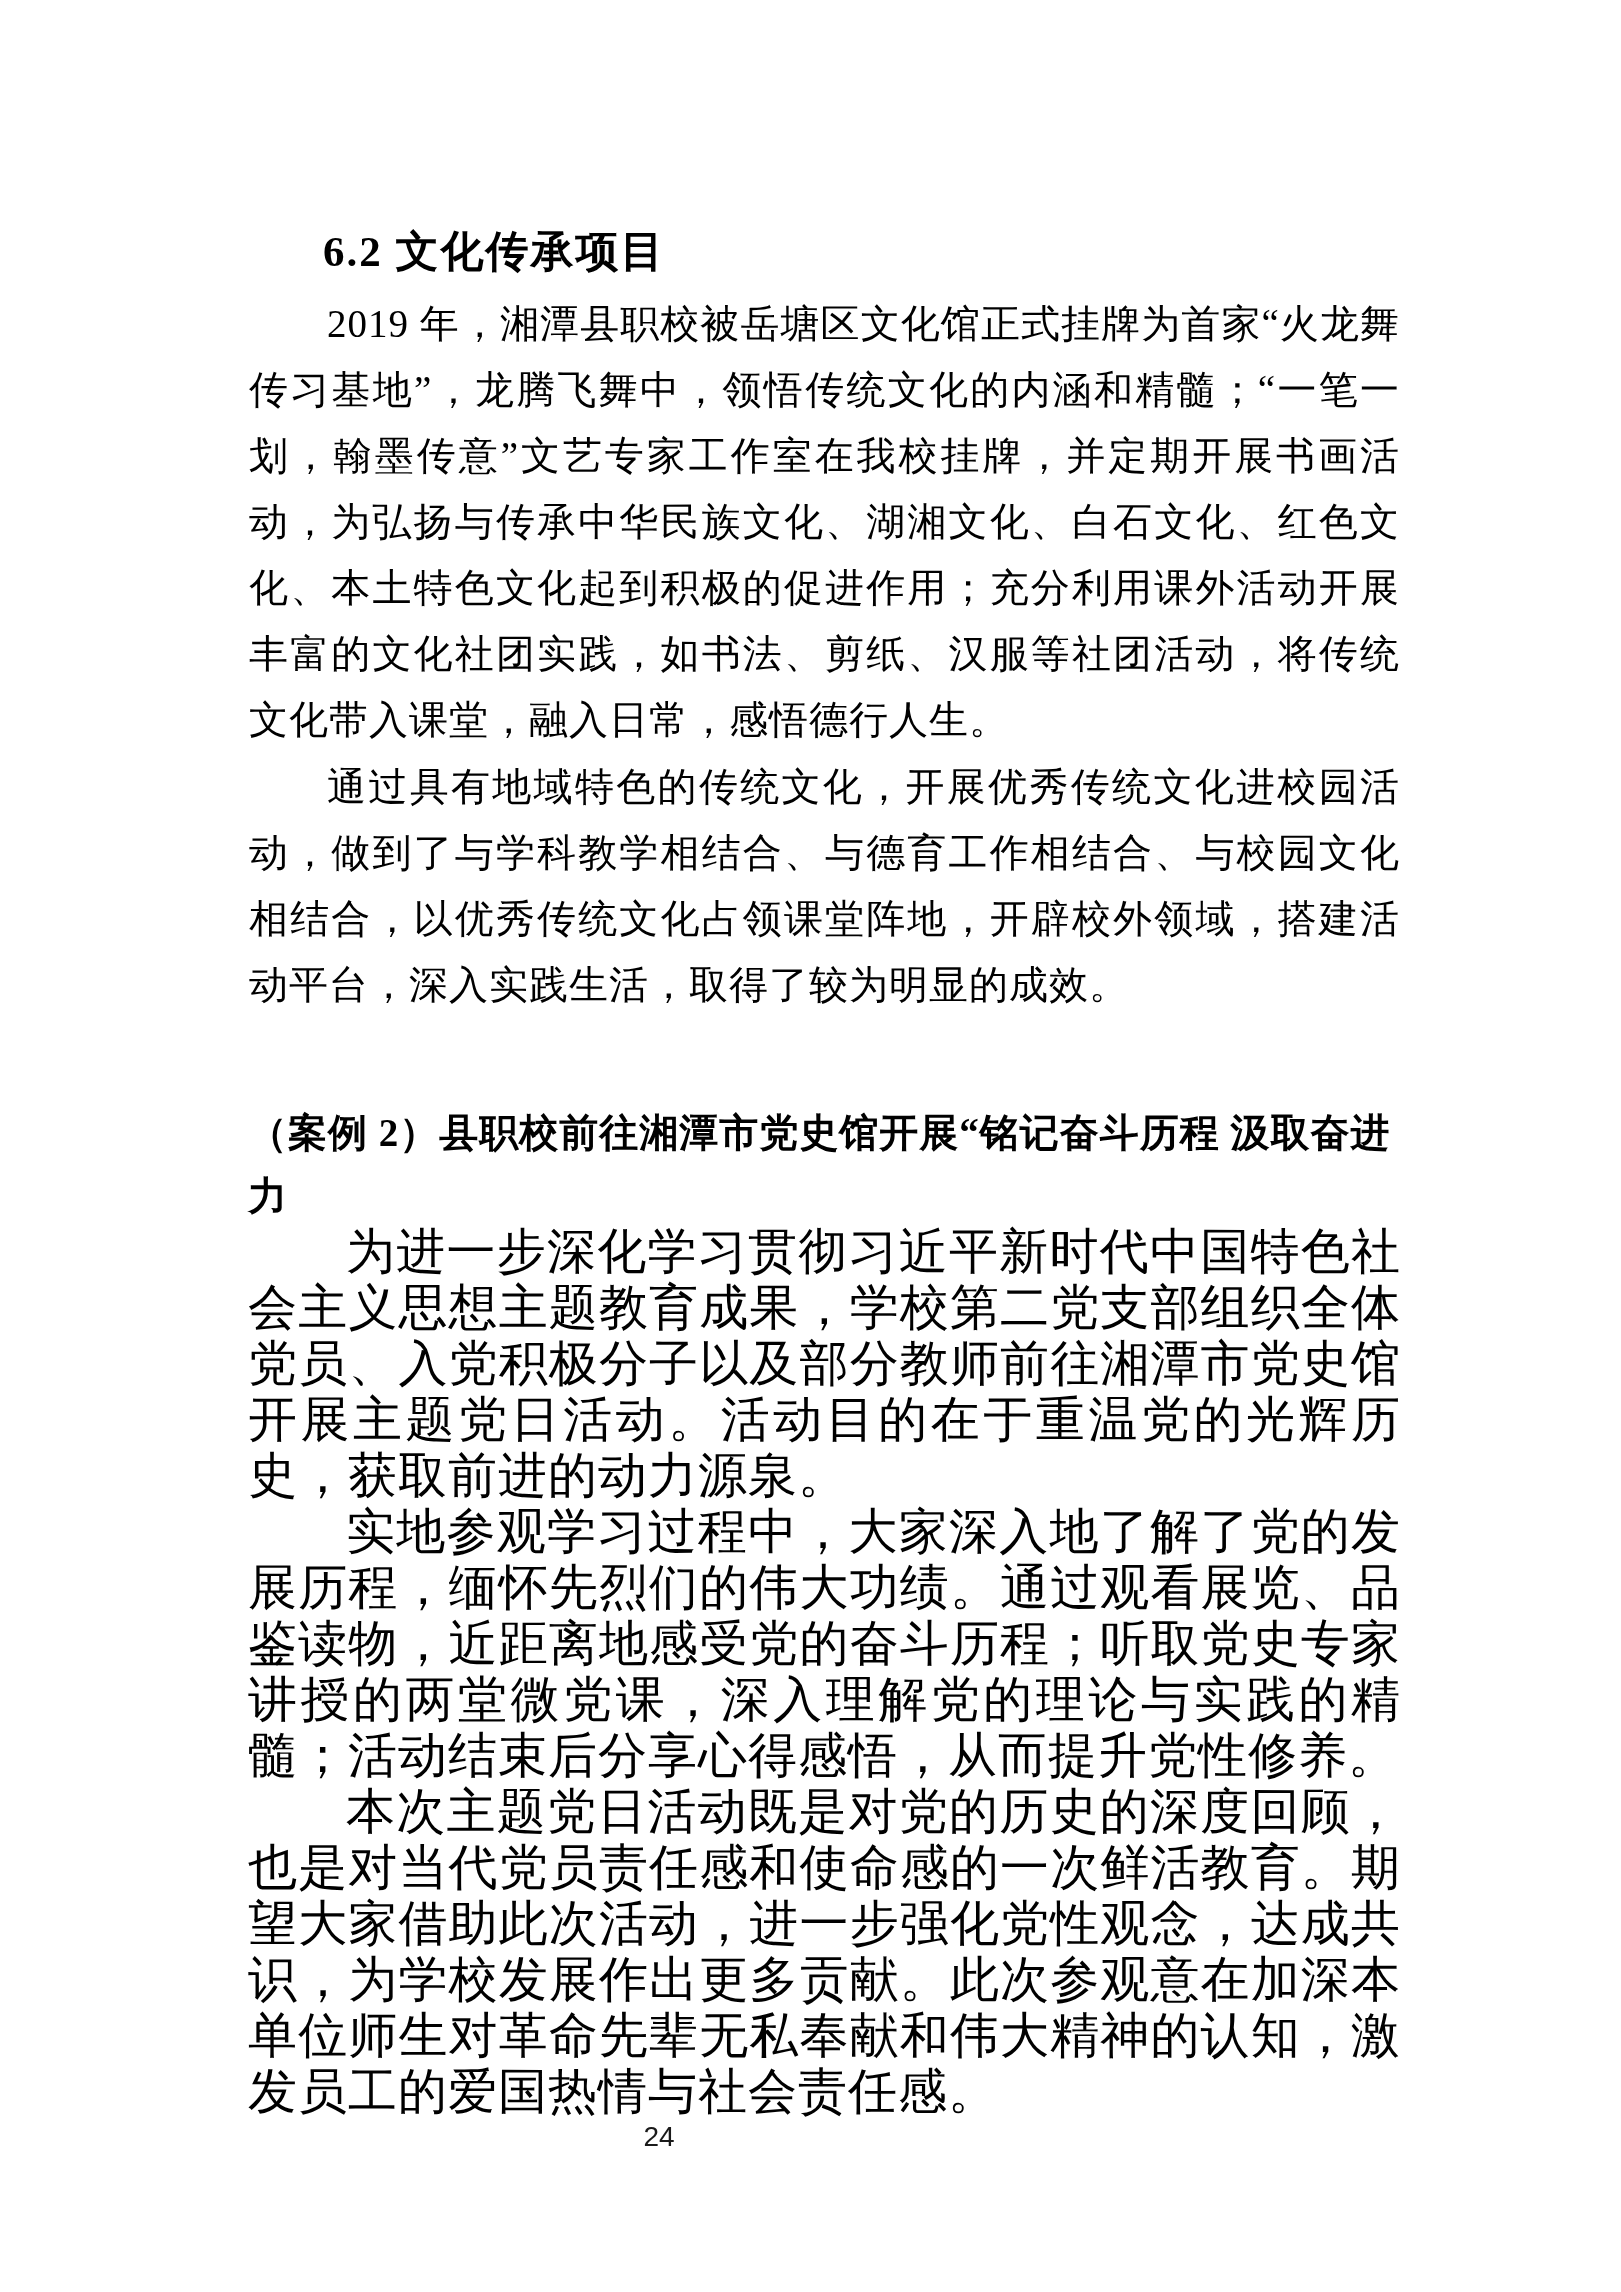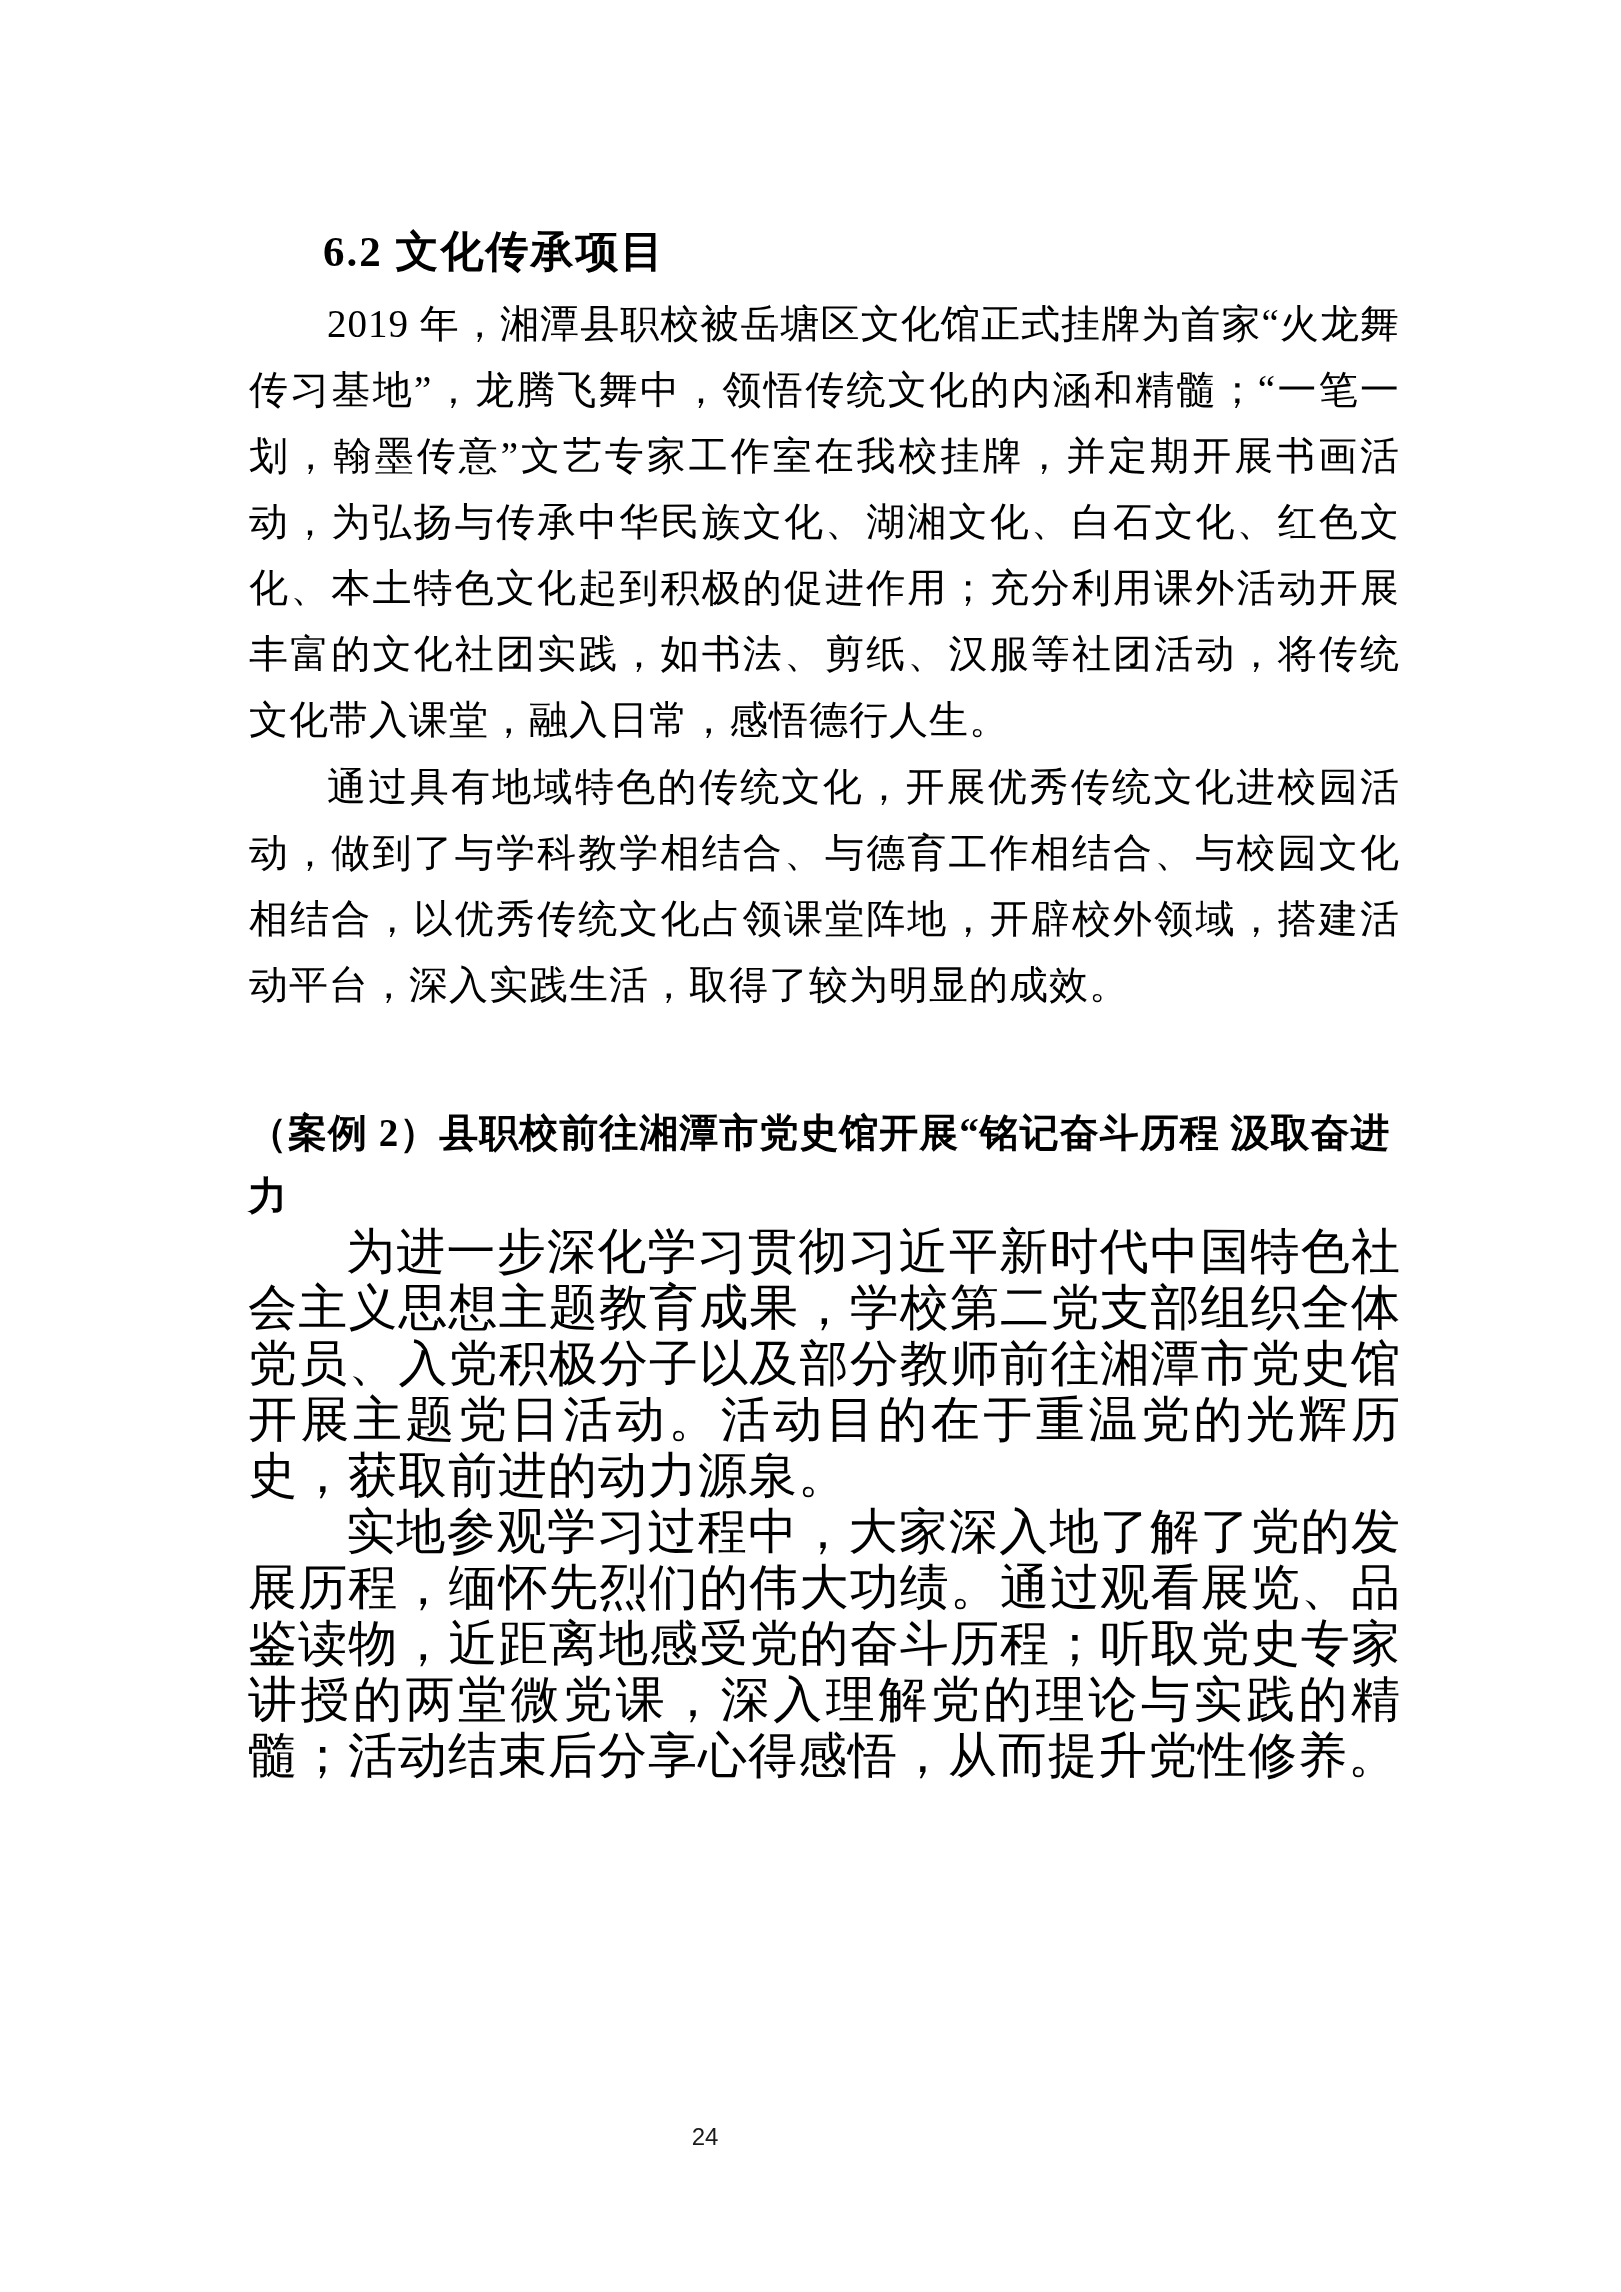--- a/index.html
+++ b/index.html
@@ -55,25 +55,24 @@
     text-indent: 2em;
     letter-spacing: 1px;
     font-family: Liberation Mono, monospace;
   }
   .page-number {
     position: absolute;
     left: 0;
     top: 2120px;
     width: 1318px;
     text-align: center;
-    font-size: 24px;
+    font-size: 28px;
     line-height: 33px;
     color: #1a1a1a;
     font-family: "Liberation Sans", "DejaVu Sans", sans-serif;
-    margin-left: 46px;
   }
 </style>
 </head>
 <body>
 
 <div class="page">
 
   <h2 class="section-heading">6.2 文化传承项目</h2>
 
   <p class="body-a">2019 年，湘潭县职校被岳塘区文化馆正式挂牌为首家“火龙舞传习基地”，龙腾飞舞中，领悟传统文化的内涵和精髓；“一笔一划，翰墨传意”文艺专家工作室在我校挂牌，并定期开展书画活动，为弘扬与传承中华民族文化、湖湘文化、白石文化、红色文化、本土特色文化起到积极的促进作用；充分利用课外活动开展丰富的文化社团实践，如书法、剪纸、汉服等社团活动，将传统文化带入课堂，融入日常，感悟德行人生。</p>
@@ -81,17 +80,18 @@
   <p class="body-a">通过具有地域特色的传统文化，开展优秀传统文化进校园活动，做到了与学科教学相结合、与德育工作相结合、与校园文化相结合，以优秀传统文化占领课堂阵地，开辟校外领域，搭建活动平台，深入实践生活，取得了较为明显的成效。</p>
 
   <h3 class="case-heading">
     <span>（案例 2）县职校前往湘潭市党史馆开展“铭记奋斗历程 汲取奋进力</span><br>
   </h3>
 
   <p class="body-b">为进一步深化学习贯彻习近平新时代中国特色社会主义思想主题教育成果，学校第二党支部组织全体党员、入党积极分子以及部分教师前往湘潭市党史馆开展主题党日活动。活动目的在于重温党的光辉历史，获取前进的动力源泉。</p>
 
   <p class="body-b">实地参观学习过程中，大家深入地了解了党的发展历程，缅怀先烈们的伟大功绩。通过观看展览、品鉴读物，近距离地感受党的奋斗历程；听取党史专家讲授的两堂微党课，深入理解党的理论与实践的精髓；活动结束后分享心得感悟，从而提升党性修养。</p>
 
+  <p class="body-b">本次主题党日活动既是对党的历史的深度回顾，也是对当代党员责任感和使命感的一次鲜活教育。期望大家借助此次活动，进一步强化党性观念，达成共识，为学校发展作出更多贡献。此次参观意在加深本单位师生对革命先辈无私奉献和伟大精神的认知，激发员工的爱国热情与社会责任感。</p>
 
   <div class="page-number">24</div>
 
 </div>
 
 
 </body></html>

